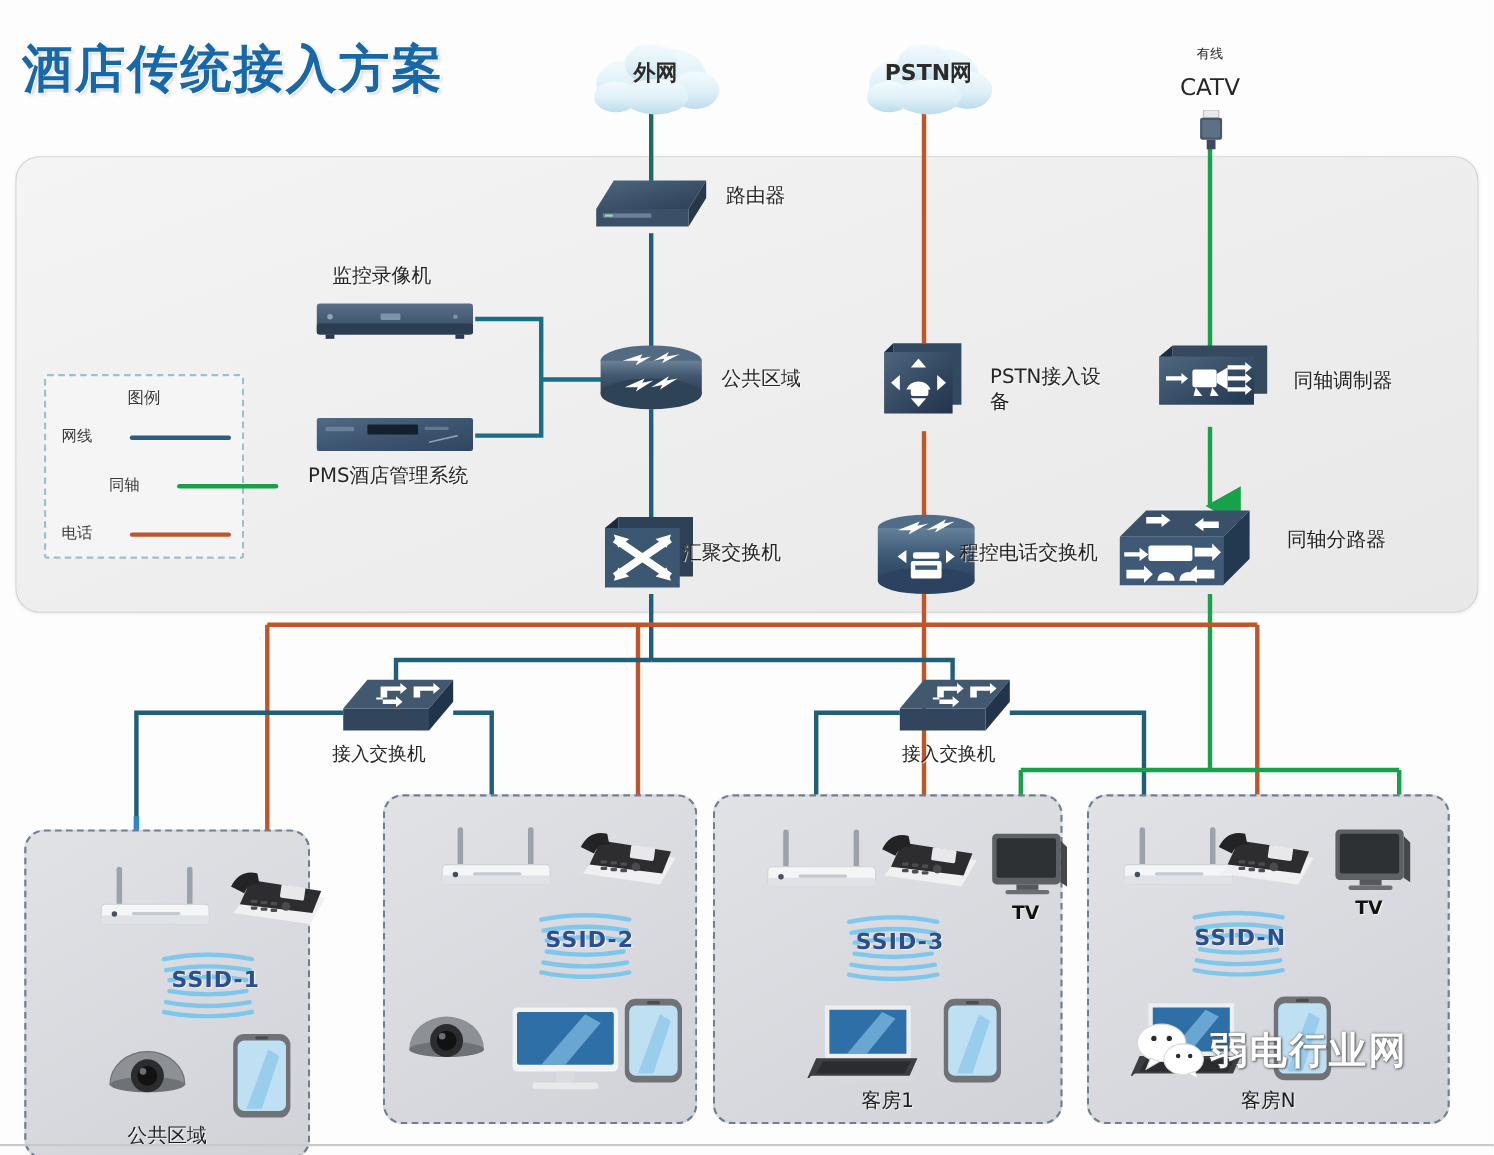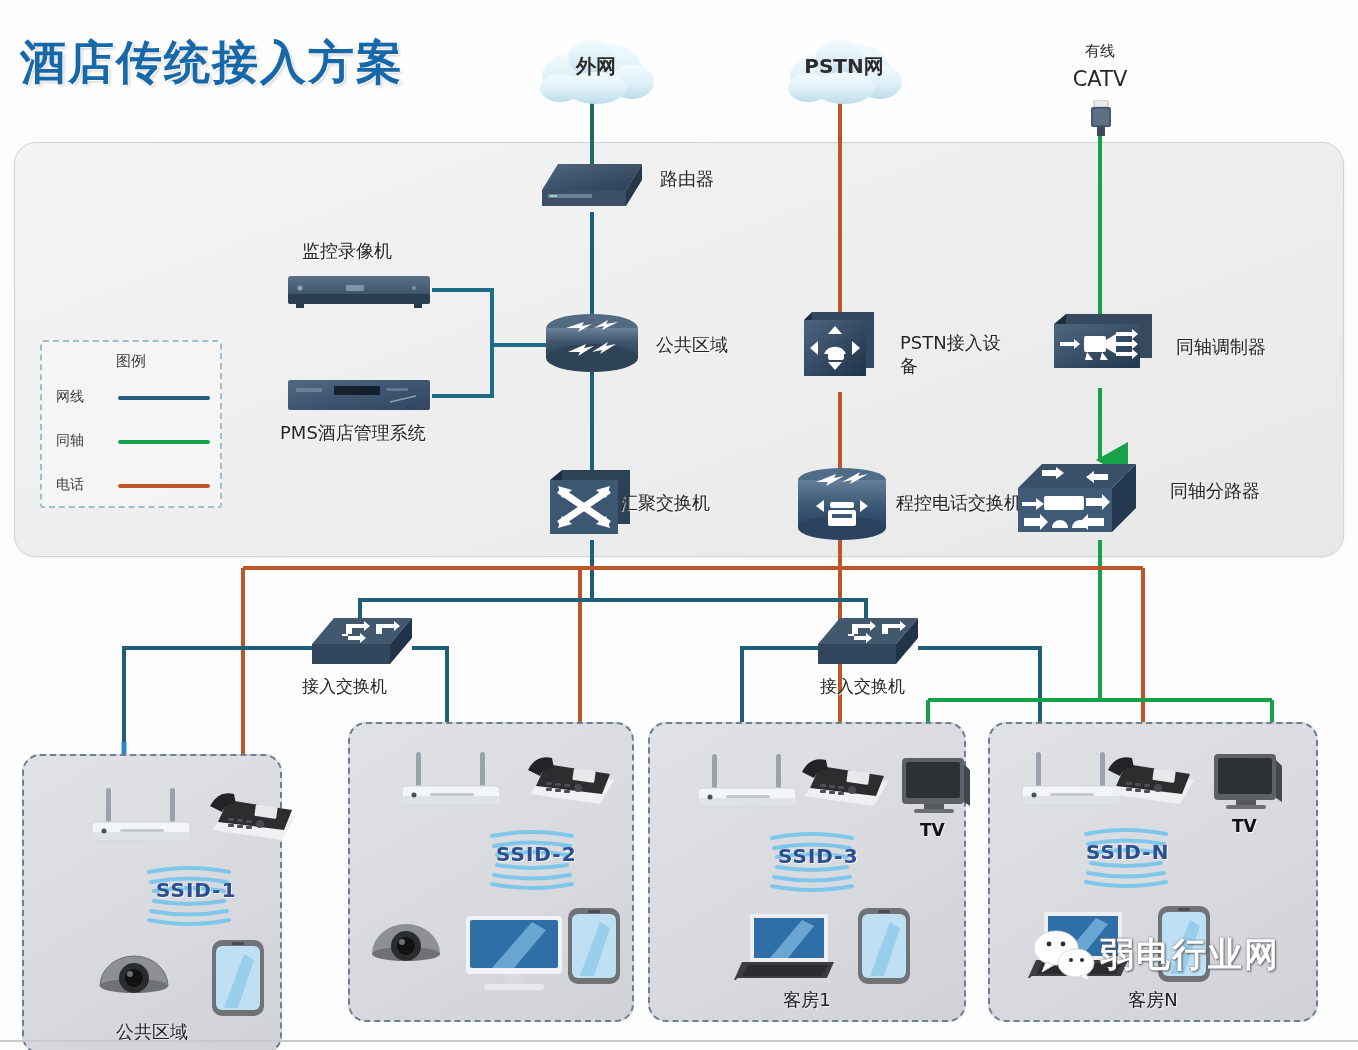--- a/index.html
+++ b/index.html
@@ -210,21 +210,21 @@
         <ellipse cx="72" cy="34" rx="34" ry="26"></ellipse>
         <ellipse cx="56" cy="22" rx="24" ry="18"></ellipse>
         <ellipse cx="96" cy="46" rx="22" ry="17"></ellipse>
         <ellipse cx="24" cy="52" rx="20" ry="14"></ellipse>
         <ellipse cx="60" cy="52" rx="30" ry="16"></ellipse>
       </g>
     </svg>
     <div class="lbl">PSTN网</div>
   </div>
 
-  <div class="dev-label" style="left:1058px; top:42px; text-align:center; width:84px; font-size:15px;">有线</div>
+  <div class="dev-label" style="left:1058px; top:42px; text-align:center; width:84px; font-size:12px;">有线</div>
   <div class="dev-label" style="left:1058px; top:66px; text-align:center; width:84px; font-size:21px;">CATV</div>
   <div class="plug" style="left:1088px; top:100px;">
     <svg width="26" height="36" viewBox="0 0 26 36">
       <rect x="6" y="0" width="14" height="7" rx="1.5" fill="#e9e9ec" stroke="#b9b9bf"></rect>
       <rect x="3" y="7" width="20" height="20" rx="2" fill="#47586b"></rect>
       <rect x="5" y="9" width="16" height="16" rx="1.5" fill="#5d7085"></rect>
       <rect x="9" y="27" width="8" height="9" fill="#3b4b5c"></rect>
     </svg>
   </div>
 
@@ -397,21 +397,21 @@
         <path d="M20,16 L40,8 L38,12 L48,10 L30,20 L32,16 Z"></path>
         <path d="M72,8 L54,18 L56,14 L46,16 L64,6 L62,10 Z"></path>
         <rect x="34" y="36" width="24" height="6" rx="2"></rect>
         <rect x="32" y="44" width="28" height="16" rx="2"></rect>
         <rect x="36" y="48" width="20" height="4" fill="#3d5a77"></rect>
         <polygon points="20,40 28,34 28,46"></polygon>
         <polygon points="72,40 64,34 64,46"></polygon>
       </g>
     </svg>
   </div>
-  <div class="dev-label" style="left:896px; top:492px;">程控电话交换机</div>
+  <div class="dev-label" style="left:872px; top:492px;">程控电话交换机</div>
 
   <div style="position:absolute; left:1016px; top:462px;">
     <svg width="124" height="82" viewBox="0 0 124 82">
       <defs>
         <linearGradient id="spG" x1="0" y1="0" x2="1" y2="1">
           <stop offset="0%" stop-color="#50688080"></stop>
             <stop offset="100%" stop-color="#22394f"></stop>
         </linearGradient>
       </defs>
       <polygon points="26,2 120,2 96,26 2,26" fill="#3a5068"></polygon>
@@ -459,21 +459,21 @@
     </svg>
   </div>
   <div class="dev-label" style="left:820px; top:676px; font-size:17px;">接入交换机</div>
 
   <div class="legend">
     <div class="legend-title">图例</div>
     <div class="legend-row" style="top:46px;">
       <span class="lbl">网线</span>
       <span class="swatch" style="background:#2a5d82;"></span>
     </div>
-    <div class="legend-row" style="top:90px;">
+    <div class="legend-row" style="top:90px;margin-left:43px;">
       <span class="lbl">同轴</span>
       <span class="swatch" style="background:#17a24a;"></span>
     </div>
     <div class="legend-row" style="top:134px;">
       <span class="lbl">电话</span>
       <span class="swatch" style="background:#bf5529;"></span>
     </div>
   </div>
 
   <div class="zone" style="left:22px; width:260px;margin-top:32px;">

